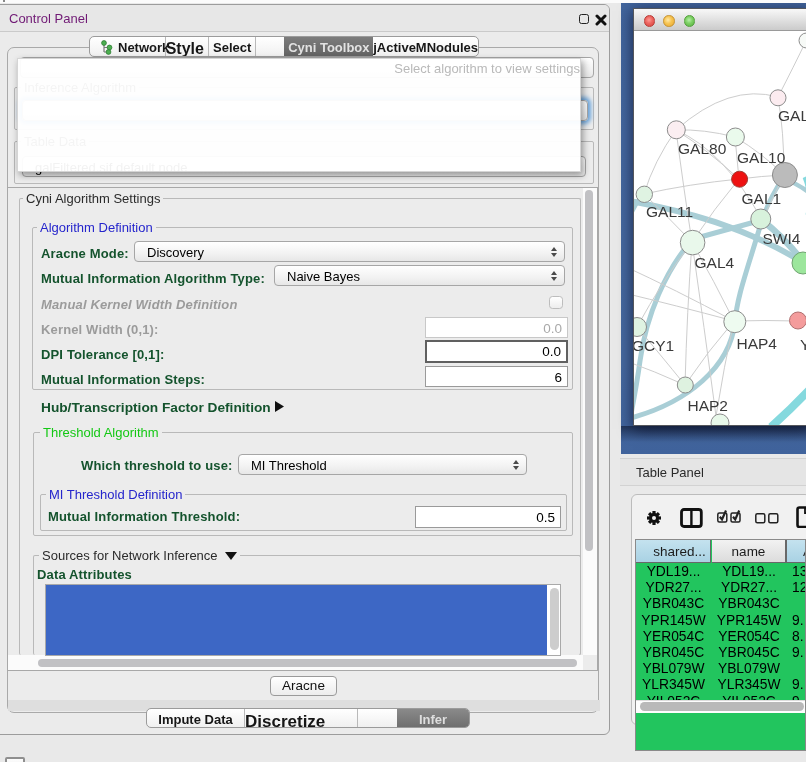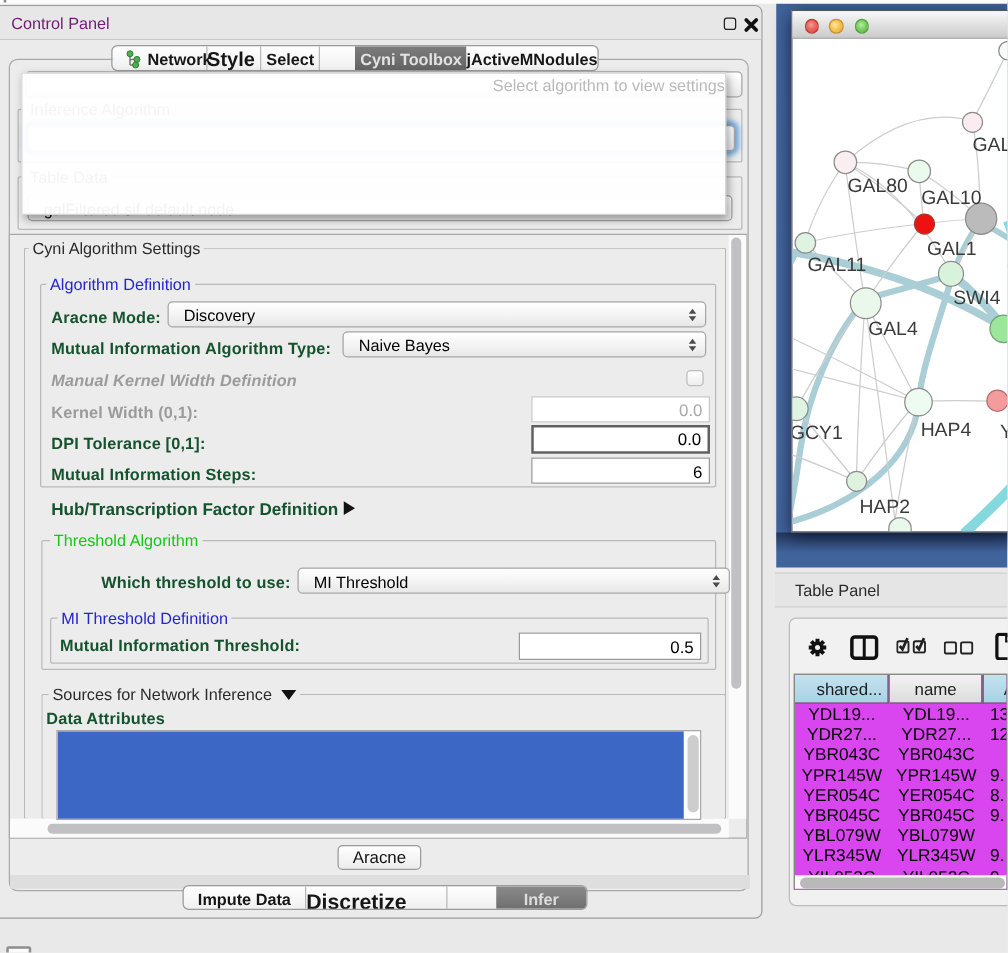--- a/index.html
+++ b/index.html
@@ -123,21 +123,21 @@
 
 <div class="lbl abs" style="left:41px; top:400px; font-size:13.7px; letter-spacing:0;">Hub/Transcription Factor Definition</div>
 <svg class="abs" style="left:273px; top:400px;" width="12" height="13" viewBox="0 0 12 13">
   <path d="M2 1 L11 6.5 L2 12 Z" fill="#111"></path>
 </svg>
 
 <div class="gbox" style="left:33px; top:432px; width:540px; height:104px;"></div>
 <div class="gtitle" style="left:40px; top:425px; color:#14c814;">Threshold Algorithm</div>
 
 <div class="lbl abs" style="left:81px; top:458px;">Which threshold to use:</div>
-<div class="combo" style="left:238px; top:454px; width:346px;">
+<div class="combo" style="left:238px; top:454px; width:289px;">
     <span class="tx">MI Threshold</span>
     <span class="arr"></span>
   </div>
 
 <div class="gbox" style="left:40px; top:494px; width:527px; height:37px;"></div>
 <div class="gtitle" style="left:46px; top:487px; color:#2525cc;">MI Threshold Definition</div>
 
 <div class="lbl abs" style="left:48px; top:509px;">Mutual Information Threshold:</div>
 <div class="tf" style="left:415px; top:506px; width:146px; height:22px; border-color:#9a9a9a; font-size:13.5px;">0.5</div>
 
@@ -289,21 +289,21 @@
 </svg>
 <svg class="abs" style="left:755px; top:512.5px;" width="24" height="11" viewBox="0 0 24 11">
   <rect x="0.8" y="0.8" width="9" height="9" rx="1.5" fill="none" stroke="#222" stroke-width="1.5"></rect>
   <rect x="13.8" y="0.8" width="9" height="9" rx="1.5" fill="none" stroke="#222" stroke-width="1.5"></rect>
 </svg>
 <svg class="abs" style="left:796px; top:506px;" width="16" height="22" viewBox="0 0 16 22">
   <path d="M1.5 3.5 Q1.5 1.5 3.5 1.5 L9.5 1.5 L14.5 6.5 L14.5 19 Q14.5 21 12.5 21 L3.5 21 Q1.5 21 1.5 19 Z" fill="none" stroke="#111" stroke-width="2.6"></path>
   <path d="M9 1.5 L9 7 L15 7" fill="none" stroke="#111" stroke-width="1.8"></path>
 </svg>
 
-<div class="abs" style="left:635px; top:539px; width:171px; height:173px; border:1px solid #8a8a8a; background:#d946ef; overflow:hidden; font-size:13.8px;">
+<div class="abs" style="left:635px; top:539px; width:171px; height:212px; border:1px solid #8a8a8a; background:#22c55e; overflow:hidden; font-size:13.8px;">
 
   <div class="abs" style="left:0; top:0; width:75px; height:23px; background:linear-gradient(#c4e2ef,#a9d2e4); border-right:1px solid #686868; border-bottom:1px solid #686868; text-align:center; padding-top:3.5px; color:#1c1c1c; text-indent:13px; font-size:13.5px;">shared...</div>
   <div class="abs" style="left:76px; top:0; width:74px; height:23px; background:linear-gradient(#f2f2f2,#dcdcdc); border-right:1px solid #686868; border-bottom:1px solid #686868; text-align:center; padding-top:3.5px; color:#1c1c1c; font-size:13.5px;">name</div>
   <div class="abs" style="left:150px; top:0; width:61px; height:23px; background:linear-gradient(#c4e2ef,#a9d2e4); border-left:1px solid #686868; border-bottom:1px solid #686868; padding-top:3.5px; padding-left:16px; color:#1c1c1c; font-size:13.5px;">A</div>
 
   <div class="abs" style="left:0; top:24px; width:75px; text-align:center; line-height:16.2px; color:#000;">
     YDL19...<br>YDR27...<br>YBR043C<br>YPR145W<br>YER054C<br>YBR045C<br>YBL079W<br>YLR345W<br>YIL052C</div>
   <div class="abs" style="left:76px; top:24px; width:74px; text-align:center; line-height:16.2px; color:#000;">
     YDL19...<br>YDR27...<br>YBR043C<br>YPR145W<br>YER054C<br>YBR045C<br>YBL079W<br>YLR345W<br>YIL052C</div>
   <div class="abs" style="left:156px; top:24px; width:40px; line-height:16.2px; color:#000;">

